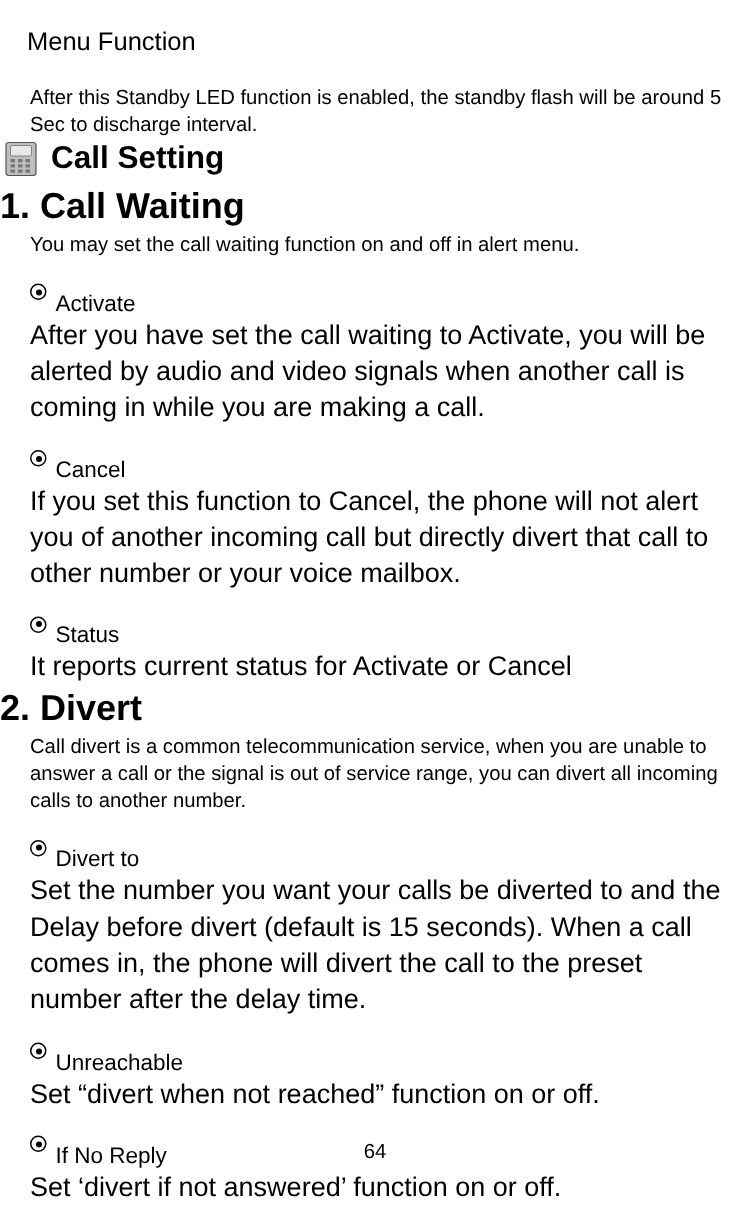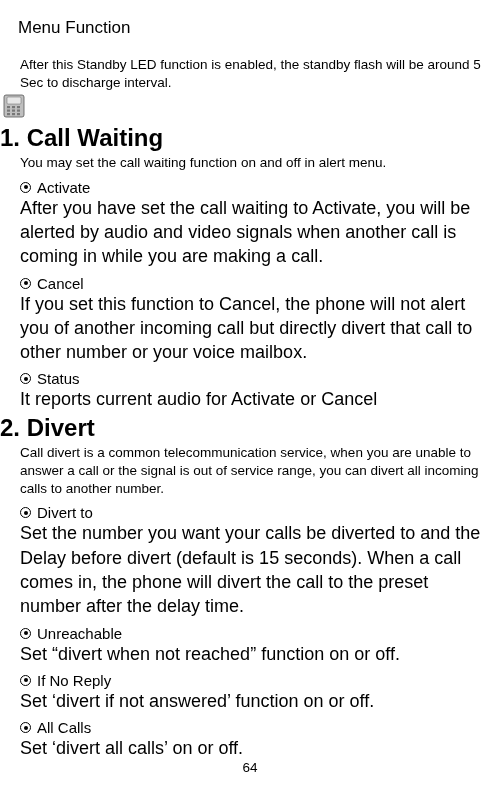--- a/index.html
+++ b/index.html
@@ -75,21 +75,21 @@
       content: "";
       position: absolute;
       width: 4px;
       height: 4px;
       background: #000;
       border-radius: 50%;
       top: 50%;
       left: 50%;
       transform: translate(-50%, -50%);
     }
-    .sub-label { font-size: 15px; }
+    .sub-label { font-size: 15px; margin-top: 15px; }
     .sub-desc {
       font-size: 18px;
       line-height: 1.35;
       padding-left: 2px;
       margin-bottom: 2px;
     }
     .page-num {
       position: absolute;
       bottom: 28px;
       width: 100%;
@@ -114,20 +114,21 @@
         <rect x="11" y="13" width="3" height="2.2" fill="#777"></rect>
         <rect x="16" y="13" width="3" height="2.2" fill="#777"></rect>
       <rect x="6" y="16.5" width="3" height="2.2" fill="#777"></rect>
         <rect x="11" y="16.5" width="3" height="2.2" fill="#777"></rect>
         <rect x="16" y="16.5" width="3" height="2.2" fill="#777"></rect>
       <rect x="6" y="20" width="3" height="2.2" fill="#777"></rect>
         <rect x="11" y="20" width="3" height="2.2" fill="#777"></rect>
         <rect x="16" y="20" width="3" height="2.2" fill="#777"></rect>
     </svg>
   </span>
+  <span class="section-title">Call Setting</span>
 </div>
 
 <div class="h1-num">1. Call Waiting</div>
 <div class="body-para">You may set the call waiting function on and off in alert menu.</div>
 
 <div class="sub-item">
   <span class="sub-item-mark"></span>
   <span class="sub-label">Activate</span>
 </div>
 <div class="sub-desc">After you have set the call waiting to Activate, you will be alerted by audio and video signals when another call is coming in while you are making a call.</div>
@@ -135,21 +136,21 @@
 <div class="sub-item">
   <span class="sub-item-mark"></span>
   <span class="sub-label">Cancel</span>
 </div>
 <div class="sub-desc">If you set this function to Cancel, the phone will not alert you of another incoming call but directly divert that call to other number or your voice mailbox.</div>
 
 <div class="sub-item">
   <span class="sub-item-mark"></span>
   <span class="sub-label">Status</span>
 </div>
-<div class="sub-desc">It reports current audio for Activate or Cancel</div>
+<div class="sub-desc">It reports current status for Activate or Cancel</div>
 
 <div class="h1-num">2. Divert</div>
 <div class="body-para">Call divert is a common telecommunication service, when you are unable to answer a call or the signal is out of service range, you can divert all incoming calls to another number.</div>
 
 <div class="sub-item">
   <span class="sub-item-mark"></span>
   <span class="sub-label">Divert to</span>
 </div>
 <div class="sub-desc">Set the number you want your calls be diverted to and the Delay before divert (default is 15 seconds). When a call comes in, the phone will divert the call to the preset number after the delay time.</div>
 

